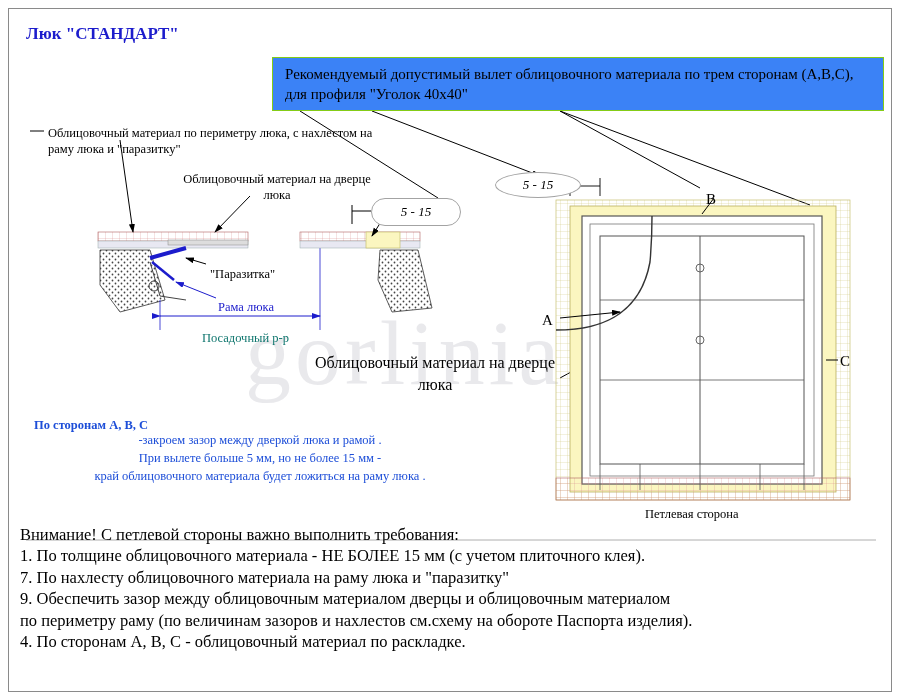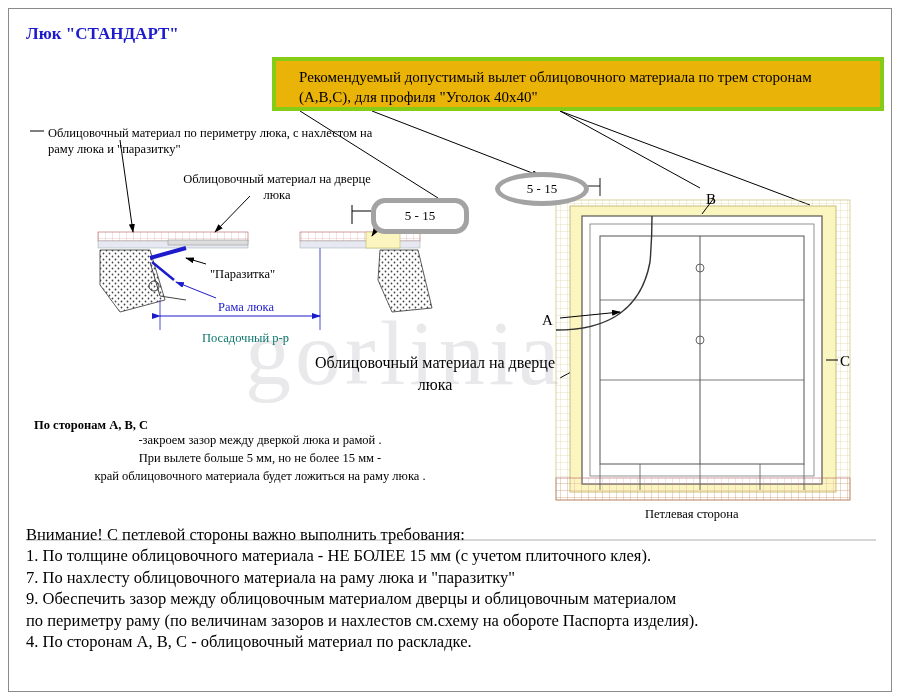--- a/index.html
+++ b/index.html
@@ -22,53 +22,53 @@
     text-align:center;
   }
 
   .title{
     position:absolute;left:26px;top:24px;
     color:#1c1ccc;font-size:17px;font-weight:bold;
     font-family:"Liberation Serif", serif;
   }
 
   .boxed{
-    position:absolute;border:4px solid #84cc16;background:#eab308;
-    font-size:15px;line-height:1.35;padding:6px 23px;box-sizing:border-box;
+    position:absolute;border:1px solid #84cc16;background:#3b82f6;
+    font-size:15px;line-height:1.35;padding:6px 12px;box-sizing:border-box;
   }
   #topnote{left:272px;top:57px;width:612px;height:54px;}
 
   .plain{position:absolute;font-size:12.5px;line-height:1.3;color:#000;}
 
   #lbl-perimeter{left:48px;top:125px;width:330px;font-size:12.5px;}
   #lbl-doorface{left:182px;top:171px;width:190px;text-align:center;font-size:12.5px;}
   #lbl-parazitka{left:210px;top:266px;font-size:12.5px;}
   #lbl-rama{left:218px;top:299px;color:#1c1ccc;font-size:12.5px;}
   #lbl-posad{left:202px;top:330px;color:#0f766e;font-size:12.5px;}
 
   #lbl-center-big{left:300px;top:352px;width:270px;text-align:center;font-size:16px;line-height:1.35;}
 
   #lbl-A{left:542px;top:311px;font-size:15px;}
   #lbl-B{left:706px;top:190px;font-size:15px;}
   #lbl-C{left:840px;top:352px;font-size:15px;}
   #lbl-hinge{left:645px;top:506px;font-size:12.5px;}
 
   .bubble{
-    position:absolute;border:5px solid #a3a3a3;background:#fff;border-radius:50%;
-    font-size:13px;display:flex;align-items:center;justify-content:center;
+    position:absolute;border:1px solid #a3a3a3;background:#fff;border-radius:50%;
+    font-size:13px;display:flex;align-items:center;justify-content:center;font-style:italic;
   }
   #bub1{left:371px;top:198px;width:88px;height:26px;border-radius:14px;}
   #bub2{left:495px;top:172px;width:84px;height:24px;border-radius:50%;}
 
-  .redblock{position:absolute;color:#000000;font-size:12.5px;line-height:1.45;text-align:center;}
+  .redblock{position:absolute;color:#1d4ed8;font-size:12.5px;line-height:1.45;text-align:center;}
   #red-head{left:34px;top:416px;font-weight:bold;text-align:left;}
   #red-body{left:30px;top:431px;width:460px;}
 
   #bottom{
-    position:absolute;left:26px;top:524px;width:852px;
+    position:absolute;left:20px;top:524px;width:852px;
     font-size:16.5px;line-height:1.30;color:#000;
   }
   #bottom div{margin:0;padding:0;}
 
   svg.art{position:absolute;left:0;top:0;width:900px;height:700px;pointer-events:none;}
 </style>
 </head>
 <body>
 
 <div id="stage">

